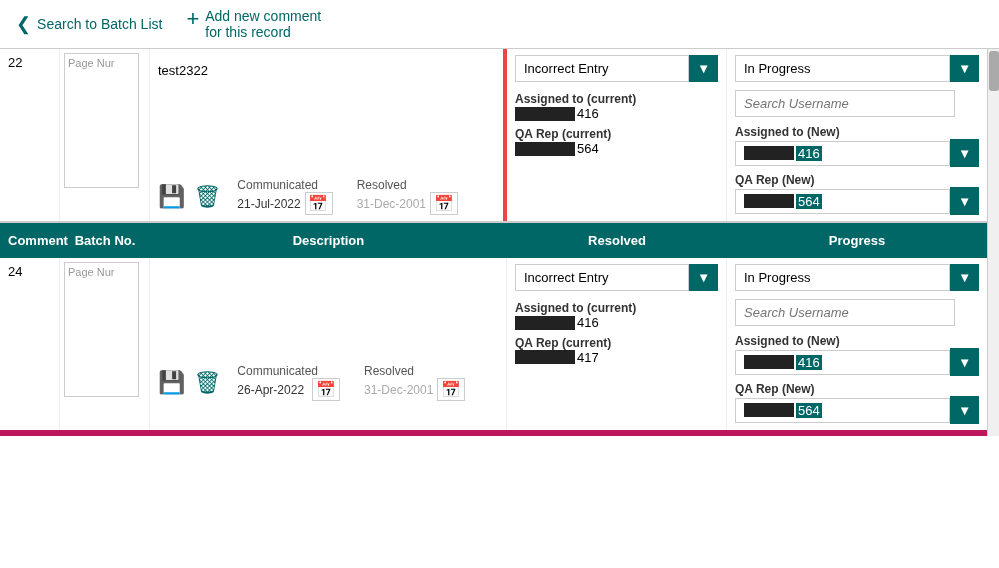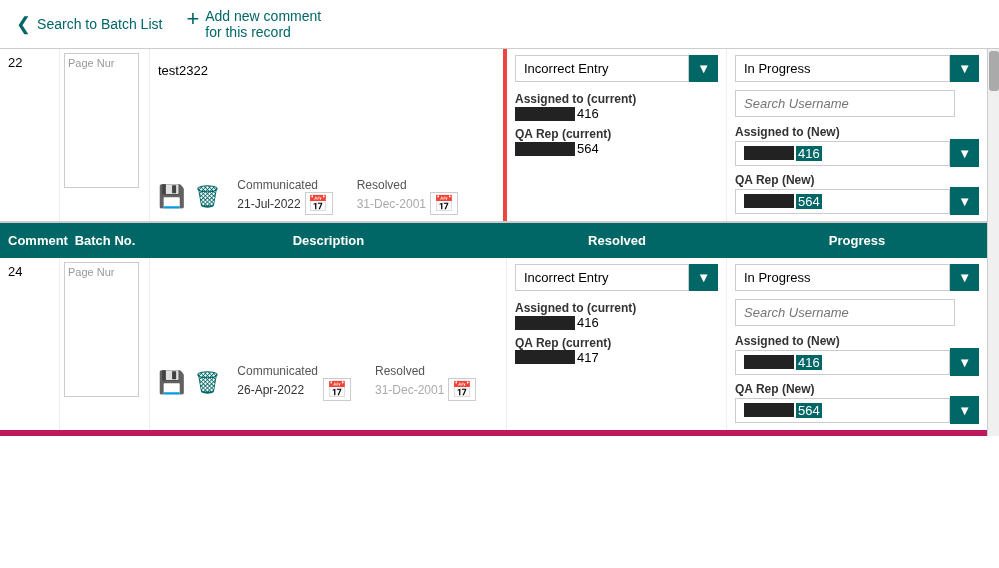--- a/index.html
+++ b/index.html
@@ -197,21 +197,21 @@
         </div>
       </div>
 
       <div style="flex:1; padding:6px 8px; border-right:1px solid #eee;">
         <div style="margin-top:8px; font-size:13px;"></div>
         <div style="margin-top:100px; display:flex; gap:8px; align-items:center;">
           <span style="color:#006666; font-size:22px; cursor:pointer;">💾</span>
           <span style="color:#006666; font-size:22px; cursor:pointer;">🗑</span>
           <div style="margin-left:8px;">
             <div style="font-size:12px; color:#555;">Communicated</div>
-            <div style="display:flex; align-items:center; gap:19px;">
+            <div style="display:flex; align-items:center; gap:8px;">
               <span style="font-size:12px; color:#333;">26-Apr-2022</span>
               <span style="color:#006666; font-size:16px; cursor:pointer; border:1px solid #ccc; padding:1px 3px;">📅</span>
             </div>
           </div>
           <div style="margin-left:16px;">
             <div style="font-size:12px; color:#555;">Resolved</div>
             <div style="display:flex; align-items:center; gap:4px;">
               <span style="font-size:12px; color:#aaa;">31-Dec-2001</span>
               <span style="color:#006666; font-size:16px; cursor:pointer; border:1px solid #ccc; padding:1px 3px;">📅</span>
             </div>

